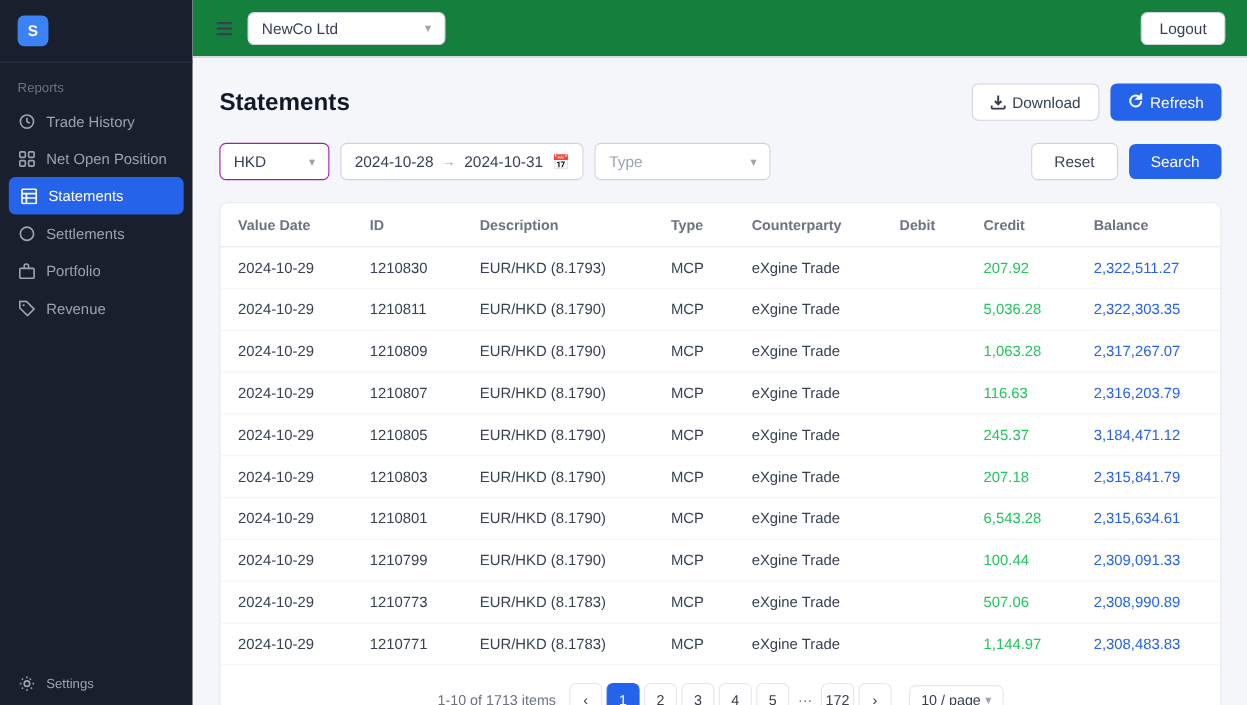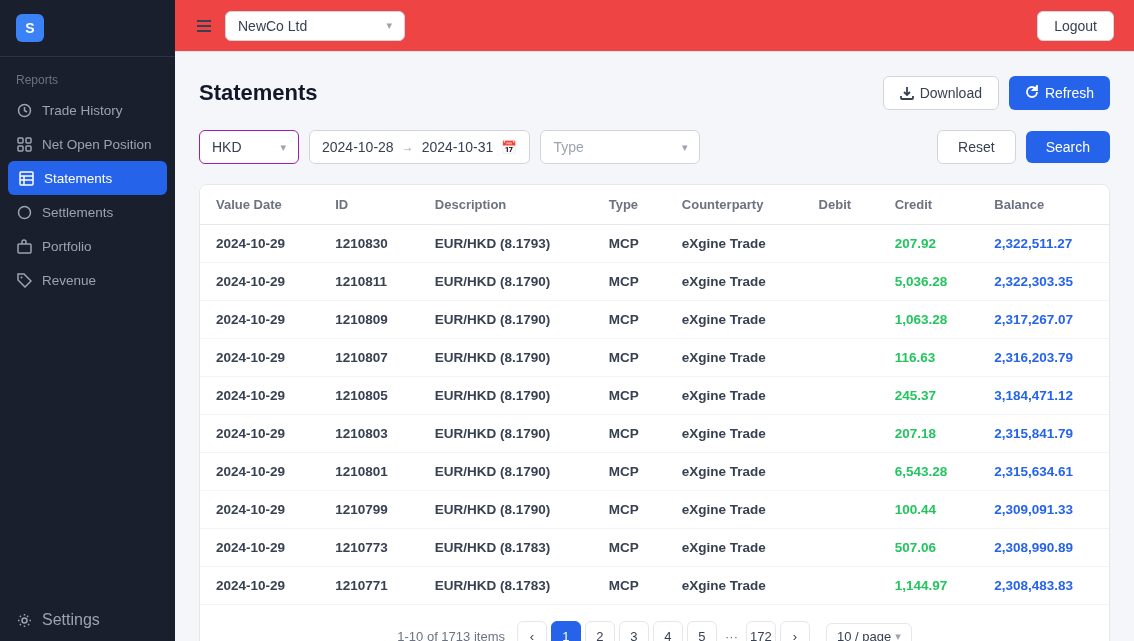--- a/index.html
+++ b/index.html
@@ -6,25 +6,25 @@
     body { font-family: -apple-system, BlinkMacSystemFont, 'Segoe UI', sans-serif; font-size: 14px; background: #f5f6fa; display: flex; height: 641px; overflow: hidden; }
 
     
     .sidebar { width: 175px; background: #1a1f2e; color: #fff; display: flex; flex-direction: column; flex-shrink: 0; }
     .sidebar-logo { padding: 14px 16px; display: flex; align-items: center; gap: 8px; border-bottom: 1px solid #2d3348; }
     .sidebar-logo-icon { width: 28px; height: 28px; background: #3b82f6; border-radius: 6px; display: flex; align-items: center; justify-content: center; font-weight: bold; font-size: 14px; }
     .sidebar-section-label { color: #6b7280; font-size: 12px; padding: 16px 16px 6px; text-transform: none; font-weight: 500; }
     .sidebar-item { display: flex; align-items: center; gap: 10px; padding: 9px 16px; cursor: pointer; color: #9ca3af; font-size: 13.5px; border-radius: 0; }
     .sidebar-item.active { background: #2563eb; color: #fff; border-radius: 6px; margin: 0 8px; padding: 9px 10px; }
     .sidebar-item-icon { width: 16px; height: 16px; display: flex; align-items: center; justify-content: center; flex-shrink: 0; }
-    .sidebar-settings { margin-top: auto; padding: 12px 16px; color: #9ca3af; font-size: 16px; cursor: pointer; display: flex; align-items: center; gap: 10px; }
+    .sidebar-settings { margin-top: auto; padding: 12px 16px; color: #9ca3af; font-size: 12px; cursor: pointer; display: flex; align-items: center; gap: 10px; }
 
     
     .main { flex: 1; display: flex; flex-direction: column; overflow: hidden; }
-    .topbar { background: #ef4444; border-bottom: 1px solid #e5e7eb; padding: 0 20px; height: 52px; display: flex; align-items: center; gap: 12px; flex-shrink: 0; }
+    .topbar { background: #15803d; border-bottom: 1px solid #e5e7eb; padding: 0 20px; height: 52px; display: flex; align-items: center; gap: 12px; flex-shrink: 0; }
     .menu-btn { background: none; border: none; cursor: pointer; color: #374151; font-size: 18px; display: flex; align-items: center; }
     .company-select { border: 1px solid #d1d5db; border-radius: 6px; padding: 6px 12px; font-size: 14px; color: #374151; background: #fff; cursor: pointer; display: flex; align-items: center; gap: 8px; min-width: 180px; justify-content: space-between; }
     .logout-btn { margin-left: auto; background: #fff; border: 1px solid #d1d5db; border-radius: 6px; padding: 6px 16px; cursor: pointer; font-size: 14px; color: #374151; }
 
     .content { flex: 1; padding: 24px; overflow-y: auto; }
     .page-title { font-size: 22px; font-weight: 700; color: #111827; margin-bottom: 20px; display: flex; align-items: center; justify-content: space-between; }
     .action-btns { display: flex; gap: 10px; }
     .btn-download { background: #fff; border: 1px solid #d1d5db; border-radius: 6px; padding: 8px 16px; cursor: pointer; font-size: 14px; color: #374151; display: flex; align-items: center; gap: 6px; }
     .btn-refresh { background: #2563eb; border: none; border-radius: 6px; padding: 8px 16px; cursor: pointer; font-size: 14px; color: #fff; display: flex; align-items: center; gap: 6px; }
 
@@ -34,21 +34,21 @@
     .type-select { border: 1px solid #d1d5db; border-radius: 6px; padding: 8px 12px; font-size: 14px; background: #fff; color: #9ca3af; display: flex; align-items: center; gap: 6px; cursor: pointer; min-width: 160px; justify-content: space-between; }
     .filter-spacer { flex: 1; }
     .btn-reset { background: #fff; border: 1px solid #d1d5db; border-radius: 6px; padding: 8px 20px; cursor: pointer; font-size: 14px; color: #374151; }
     .btn-search { background: #2563eb; border: none; border-radius: 6px; padding: 8px 20px; cursor: pointer; font-size: 14px; color: #fff; }
 
     
     .table-card { background: #fff; border-radius: 8px; border: 1px solid #e5e7eb; overflow: hidden; }
     table { width: 100%; border-collapse: collapse; }
     thead tr { border-bottom: 1px solid #e5e7eb; }
     thead th { padding: 12px 16px; text-align: left; color: #6b7280; font-weight: 600; font-size: 13px; background: #fff; }
-    tbody tr { border-bottom: 1px solid #f3f4f6; font-weight: bold; }
+    tbody tr { border-bottom: 1px solid #f3f4f6; }
     tbody tr:last-child { border-bottom: none; }
     tbody td { padding: 11px 16px; font-size: 13.5px; color: #374151; }
     .credit-val { color: #22c55e; }
     .balance-val { color: #2563eb; }
     .debit-val { color: #374151; }
 
     
     .pagination { display: flex; align-items: center; justify-content: center; gap: 4px; padding: 16px; border-top: 1px solid #f3f4f6; }
     .page-info { color: #6b7280; font-size: 13px; margin-right: 8px; }
     .page-btn { width: 30px; height: 30px; border: 1px solid #e5e7eb; border-radius: 6px; background: #fff; cursor: pointer; font-size: 13px; color: #374151; display: flex; align-items: center; justify-content: center; }

